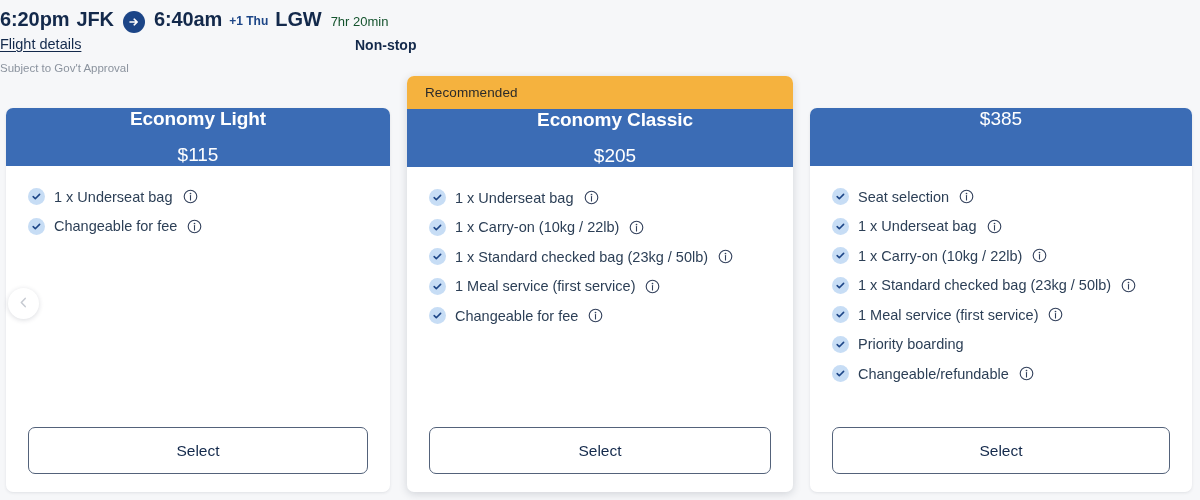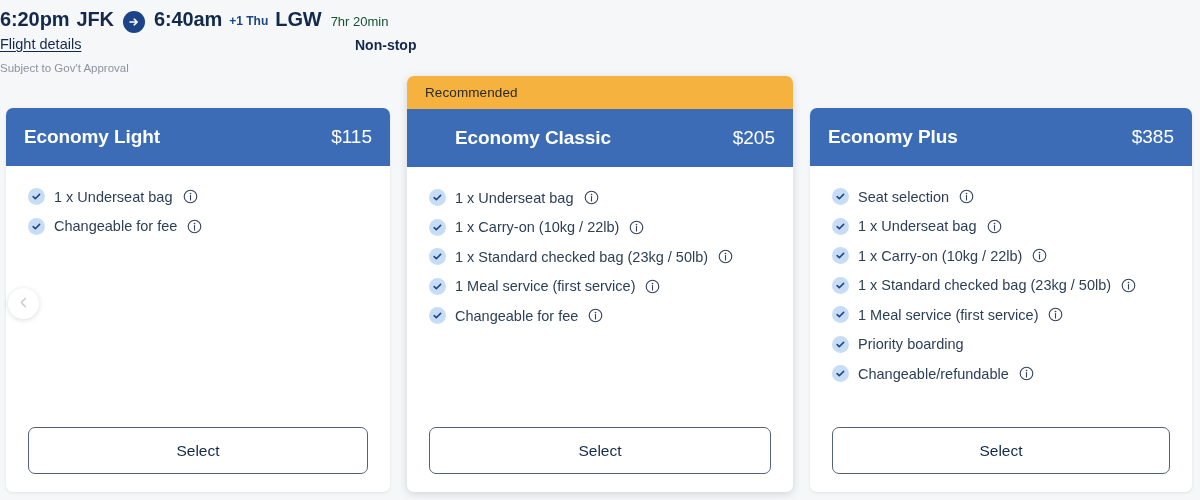--- a/index.html
+++ b/index.html
@@ -167,20 +167,21 @@
 
   .card-header {
     height: 58px;
     background: #3b6cb5;
     border-radius: 7px 7px 0 0;
     display: flex;
     align-items: center;
     justify-content: space-between;
     padding: 0 18px;
     color: #ffffff;
+    flex-direction: column;
   }
   .card-featured .card-header { border-radius: 0; padding-left: 48px; }
 
   .fare-name {
     font-size: 19px;
     font-weight: bold;
     letter-spacing: -0.1px;
   }
 
   .fare-price {
@@ -398,21 +399,20 @@
             <path d="M7.5 6.6 V10.9" stroke="#33415c" stroke-width="1.1" stroke-linecap="round"></path>
           </svg>
       </span>
     </li>
   </ul>
   <button class="select-button">Select</button>
 </div>
 
 <div class="card card-plain" id="card-2">
   <div class="card-header">
-    <span class="fare-name">Economy Plus</span>
     <span class="fare-price">$385</span>
   </div>
   <ul class="features">
     <li class="feature">
       <span class="check-icon">
         <svg width="11" height="11" viewBox="0 0 11 11">
             <path d="M2.2 5.6 L4.3 7.7 L8.6 3.4" fill="none" stroke="#1c4587" stroke-width="1.6" stroke-linecap="round" stroke-linejoin="round"></path>
           </svg>
       </span>
       <span class="feature-label">Seat selection</span>

